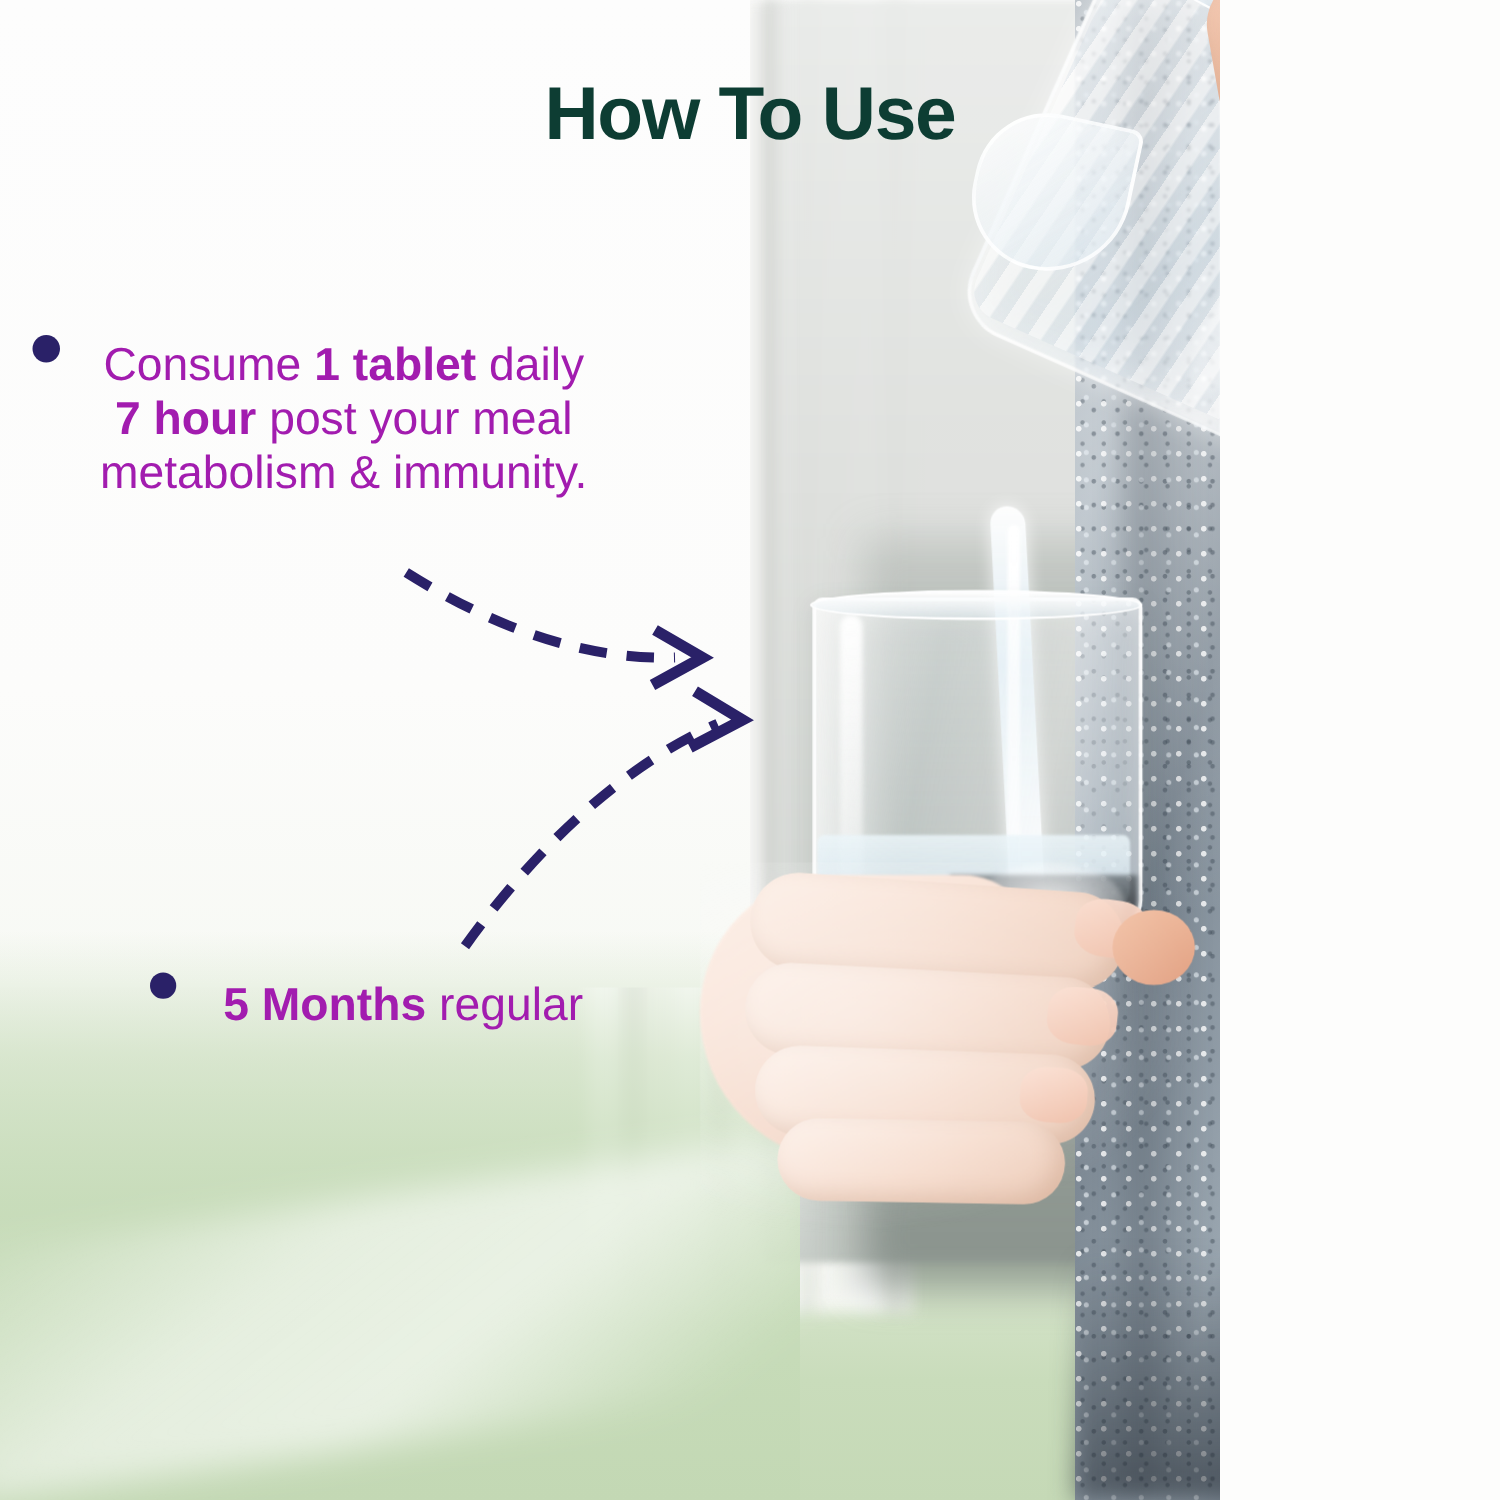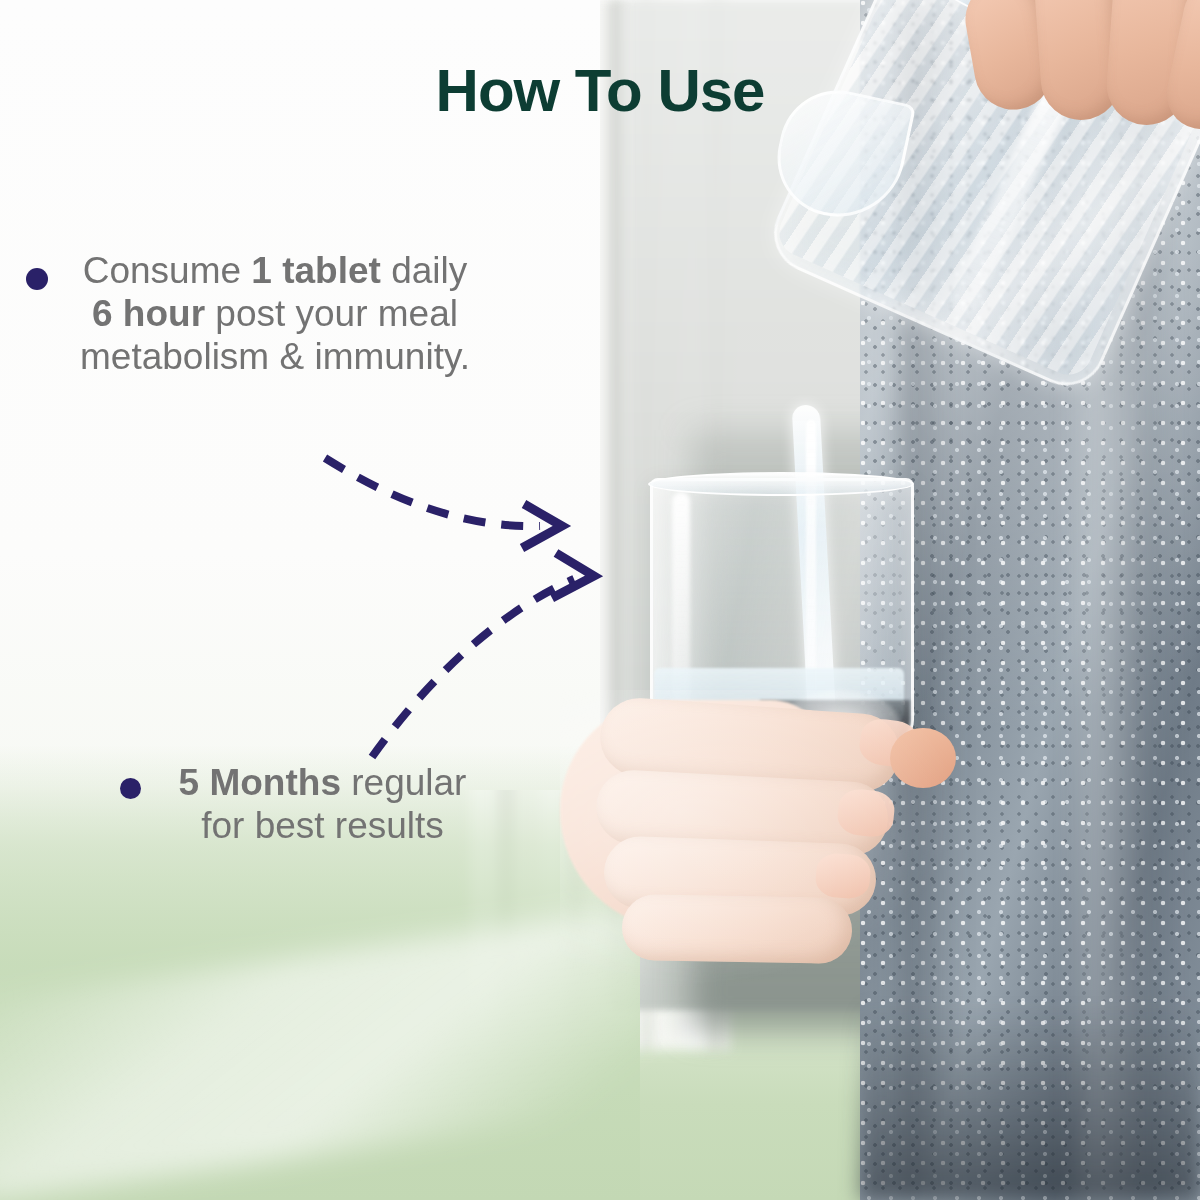--- a/index.html
+++ b/index.html
@@ -1,21 +1,21 @@
 <!DOCTYPE html>
 <html><head>
 <meta charset="utf-8">
 <style>
   html,body{margin:0;padding:0;}
   body{
     width:1200px;height:1200px;overflow:hidden;
     font-family:"Liberation Sans", sans-serif;
     background:#fdfdfc;
   }
-  #stage{position:relative;width:1200px;height:1200px;overflow:hidden;background:#fdfdfc;}
+  #stage{position:relative;width:976px;height:1200px;overflow:hidden;background:#fdfdfc;}
 
   
   .photo{position:absolute;inset:0;overflow:hidden;}
 
   
   .bg-base{
     position:absolute;inset:0;
     background:
       linear-gradient(180deg,#fdfdfc 0%,#fcfcfb 55%,#f6f8f3 66%,#dfead6 80%,#c9dcbb 92%,#c5d9b6 100%);
   }
@@ -229,21 +229,21 @@
     background:radial-gradient(ellipse at 30% 40%, rgba(255,255,255,.35), rgba(255,255,255,0) 70%);
   }
 
   
   .title{
     position:absolute;left:0;top:56px;width:1200px;text-align:center;
     font-size:60px;font-weight:bold;letter-spacing:-1px;
     color:#0d3d33;
     font-family:"Liberation Sans", sans-serif;
   }
-  .bullet-block{position:absolute;color:#737373;}
+  .bullet-block{position:absolute;color:#a21caf;margin-top:21px;}
   .bullet-block .lines{
     text-align:center;line-height:1.16;
     font-family:"Liberation Sans", sans-serif;
   }
   .bullet-dot{
     position:absolute;border-radius:50%;background:#2a2168;
   }
   #blk1{left:60px;top:250px;width:430px;font-size:37px;}
   #dot1{left:26px;top:268px;width:22px;height:22px;}
   #blk2{left:160px;top:762px;width:325px;font-size:37px;}
@@ -324,33 +324,30 @@
     <path d="M556,553 L594,576 L552,598" fill="none" stroke="#2a2168" stroke-width="9" stroke-linecap="butt" stroke-linejoin="miter"></path>
   </svg>
 
   <div class="bullet-dot" id="dot1"></div>
   <div class="bullet-block" id="blk1">
     <div class="lines">
       <div>
         <span>Consume </span><span class="b">1 tablet</span><span> daily</span>
       </div>
       <div>
-        <span class="b">6 hour</span><span> post your meal</span>
+        <span class="b">7 hour</span><span> post your meal</span>
       </div>
       <div>
         <span>metabolism &amp; immunity.</span>
       </div>
     </div>
   </div>
 
   <div class="bullet-dot" id="dot2"></div>
   <div class="bullet-block" id="blk2">
     <div class="lines">
       <div>
         <span class="b">5 Months</span><span> regular</span>
       </div>
-      <div>
-        <span>for best results</span>
-      </div>
     </div>
   </div>
 
 </div>
 
 </body></html>

